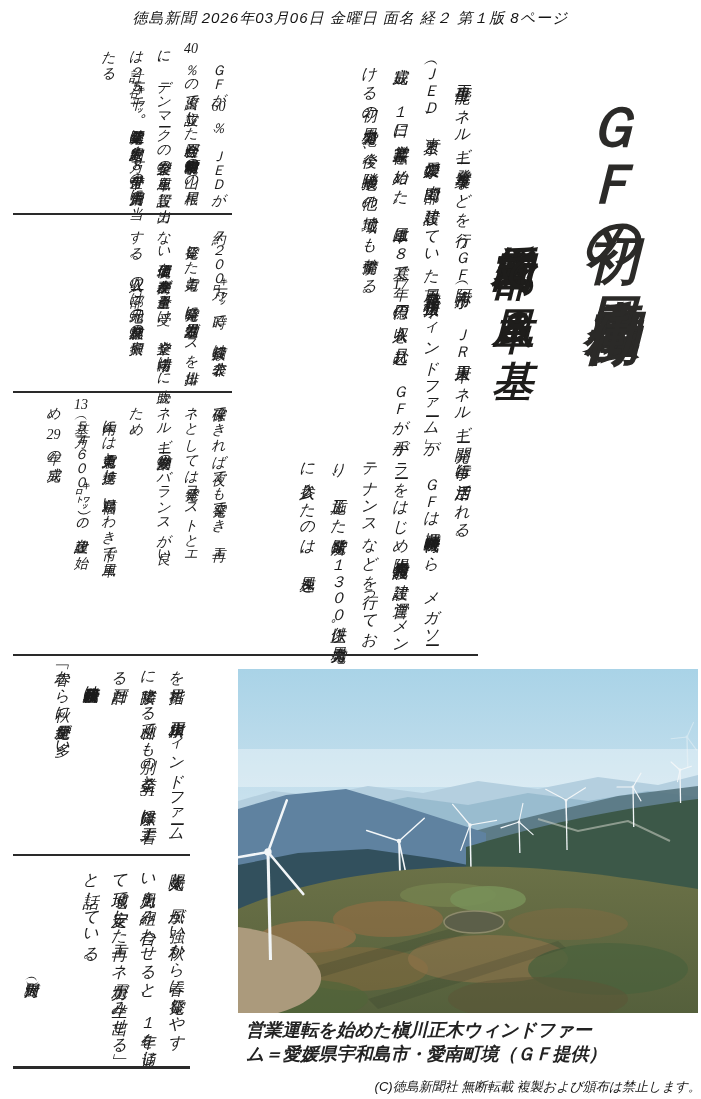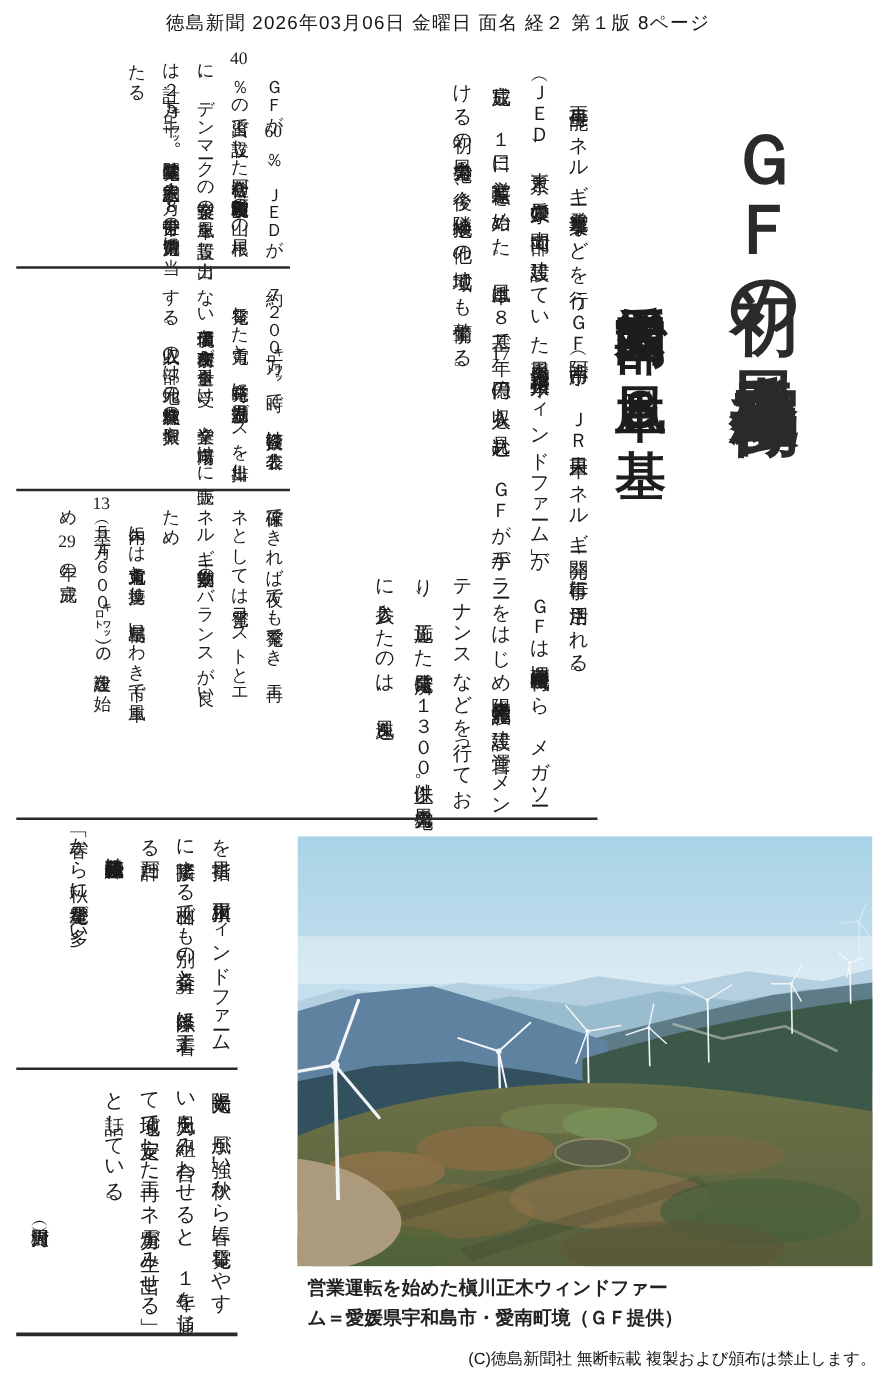--- a/index.html
+++ b/index.html
@@ -1,17 +1,17 @@
 <!DOCTYPE html>
 <html lang="ja" style="--c-sky-top: #a9d3e7; --c-sky-horizon: #eaf2f3; --c-far-mountain: #b4cfdf; --c-far-mountain-2: #98bbce; --c-ridge-blue: #5f82a0; --c-mid-mountain: #57747f; --c-forest-dark: #32505d; --c-forest-right: #3c5848; --c-foreground-green: #6b7147; --c-autumn: #a3764c; --c-clearing: #ab9a7c; --c-turbine: #f2f6f8;"><head>
 <meta charset="utf-8">
 <style>
   html,body{margin:0;padding:0;background:#ffffff;}
   #page{position:relative;width:701px;height:1099px;background:#ffffff;overflow:hidden;
-        font-family:"Liberation Serif",serif;color:#1c1c1c;}
+        font-family:"Liberation Serif",serif;color:#1c1c1c;font-style:italic;}
   
   .v{position:absolute;writing-mode:vertical-rl;text-orientation:mixed;white-space:pre-line;
      font-family:"Liberation Serif",serif;}
   .tcy{text-combine-upright:all;}
   .hdr{position:absolute;top:9px;left:0;width:100%;text-align:center;
        font-family:"Liberation Sans",sans-serif;font-size:15px;letter-spacing:1px;color:#141414;}
   .headline-main{right:41px;top:68px;height:590px;line-height:96px;
        font-family:"Liberation Sans",sans-serif;font-weight:900;font-size:55px;letter-spacing:3px;color:#2b2a28;}
   .headline-sub{right:159px;top:212px;height:452px;line-height:58px;
        font-weight:700;font-size:41px;letter-spacing:3px;color:#1e1d1b;}
@@ -26,21 +26,21 @@
   .byline{left:21px;top:972px;height:96px;font-size:14.5px;}
   .rule{position:absolute;background:#2a2a2a;height:2px;}
   #rule-a{left:13px;top:213px;width:219px;}
   #rule-b{left:13px;top:391px;width:219px;}
   #rule-c{left:13px;top:654px;width:465px;}
   #rule-d{left:13px;top:854px;width:177px;}
   #rule-e{left:13px;top:1066px;width:177px;height:3px;}
   #photo-box{position:absolute;left:238px;top:669px;width:460px;height:344px;}
   #photo-box svg{display:block;width:460px;height:344px;}
   .caption{position:absolute;left:246px;top:1019px;width:452px;white-space:pre-line;
-       font-family:"Liberation Sans",sans-serif;font-weight:600;font-size:15px;line-height:23.5px;color:#222;}
+       font-family:"Liberation Sans",sans-serif;font-weight:600;font-size:18px;line-height:23.5px;color:#222;}
   .footer{position:absolute;top:1078px;left:0;width:100%;text-align:right;
        font-family:"Liberation Sans",sans-serif;font-size:13px;color:#141414;}
   
   #photo-box .tower{stroke:var(--c-turbine,#f2f6f8);}
   #photo-box .blade{stroke:var(--c-turbine,#f2f6f8);stroke-linecap:round;}
   #photo-box .hub{fill:var(--c-turbine,#f2f6f8);}
 </style>
 </head>
 <body>
 

